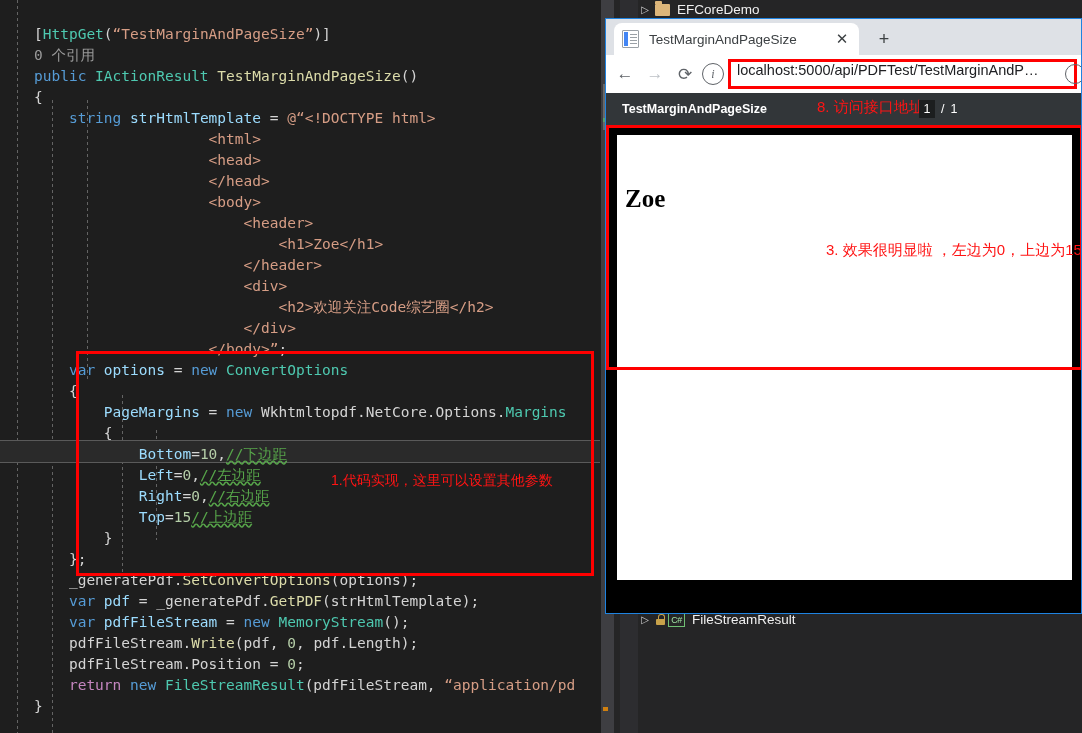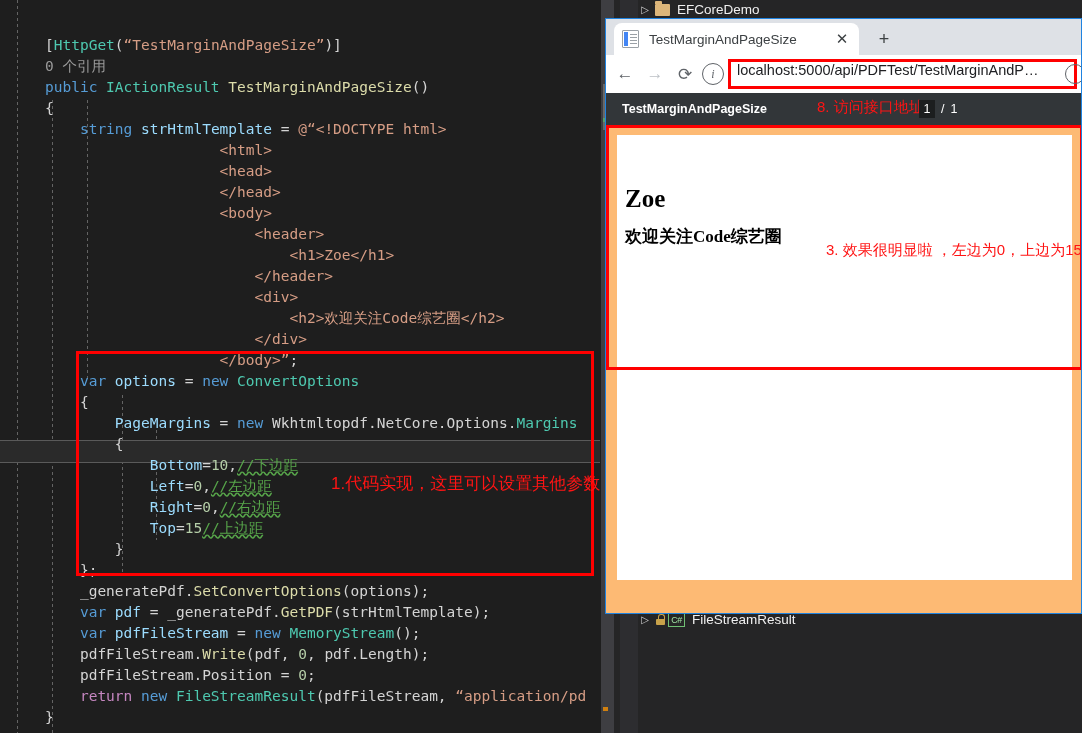--- a/index.html
+++ b/index.html
@@ -35,21 +35,21 @@
   .guide.g5 { left: 156px; top: 430px; height: 110px; }
 
   .cur-line {
     position: absolute; left: 0; top: 440px; width: 600px; height: 23px;
     background: #2a2a2a;
     border-top: 1px solid #5a5a5a;
     border-bottom: 1px solid #5a5a5a;
   }
 
   pre.code {
-    position: absolute; left: 0; top: 20px; margin: 15px;
+    position: absolute; left: 0; top: 20px; margin: 4px;
     font-family: "DejaVu Sans Mono", "Liberation Mono", monospace;
     font-size: 14.5px; line-height: 21px;
     color: #d4d4d4; white-space: pre;
     padding-left: 30px;
   }
   .kw   { color: #569cd6; }   
   .kw2  { color: #c586c0; }   
   .typ  { color: #4ec9b0; }   
   .str  { color: #d69d85; }   
   .mth  { color: #dcdcaa; }
@@ -69,21 +69,21 @@
   .redbox {
     position: absolute; border: 3px solid #ff0000; background: transparent;
   }
   #code-redbox { left: 76px; top: 351px; width: 518px; height: 225px; }
 
   .red-note {
     position: absolute; color: #ff1414;
     font-family: "Liberation Sans", sans-serif;
     font-weight: 400;
   }
-  #note1 { left: 331px; top: 472px; font-size: 17px; text-align: center; }
+  #note1 { left: 331px; top: 472px; font-size: 14px; text-align: center; }
 
   
   .vscroll {
     position: absolute; left: 601px; top: 0; width: 13px; height: 733px;
     background: #3e3e42;
   }
   .vscroll .thumb {
     position: absolute; left: 2px; top: 84px; width: 9px; height: 46px;
     background: #686868;
   }
@@ -231,21 +231,21 @@
   .pdf-pagenum .pg-input {
     background: #1c1e1f; color: #ffffff; width: 16px; height: 18px;
     text-align: center; line-height: 18px; font-size: 12.5px;
   }
   .pdf-pagenum .pg-sep { margin: 0 6px; color: #ffffff; }
   #note2 {
     position: absolute; left: 211px; top: 5px; font-size: 15px; color: #ff1414;
     font-family: "Liberation Sans", sans-serif; white-space: nowrap;
   }
   .pdf-body {
-    background: #fdba74; height: 490px; position: relative; padding-top: 6px;
+    background: #000000; height: 490px; position: relative; padding-top: 6px;
   }
   .pdf-page {
     position: absolute; left: 11px; top: 10px; width: 455px; height: 445px;
     background: #ffffff;
   }
   .pdf-content { padding: 50px 0 0 8px; }
   .pdf-h1 {
     font-family: "Liberation Serif", "DejaVu Serif", serif;
     font-size: 25px; font-weight: bold; color: #000000; margin: 0 0 12px 0;
   }
@@ -368,21 +368,20 @@
         <span class="pg-input">1</span>
         <span class="pg-sep">/</span>
         <span>1</span>
       </span>
     </div>
 
     <div class="pdf-body">
       <div class="pdf-page">
         <div class="pdf-content">
           <h1 class="pdf-h1">Zoe</h1>
-          <h2 class="pdf-h2">欢迎关注Code综艺圈</h2>
         </div>
         <div class="red-note" id="note3">3. 效果很明显啦 ，左边为0，上边为15</div>
       </div>
       <div class="redbox" id="pdf-redbox"></div>
     </div>
 
   </div>
 
 </div>
 

